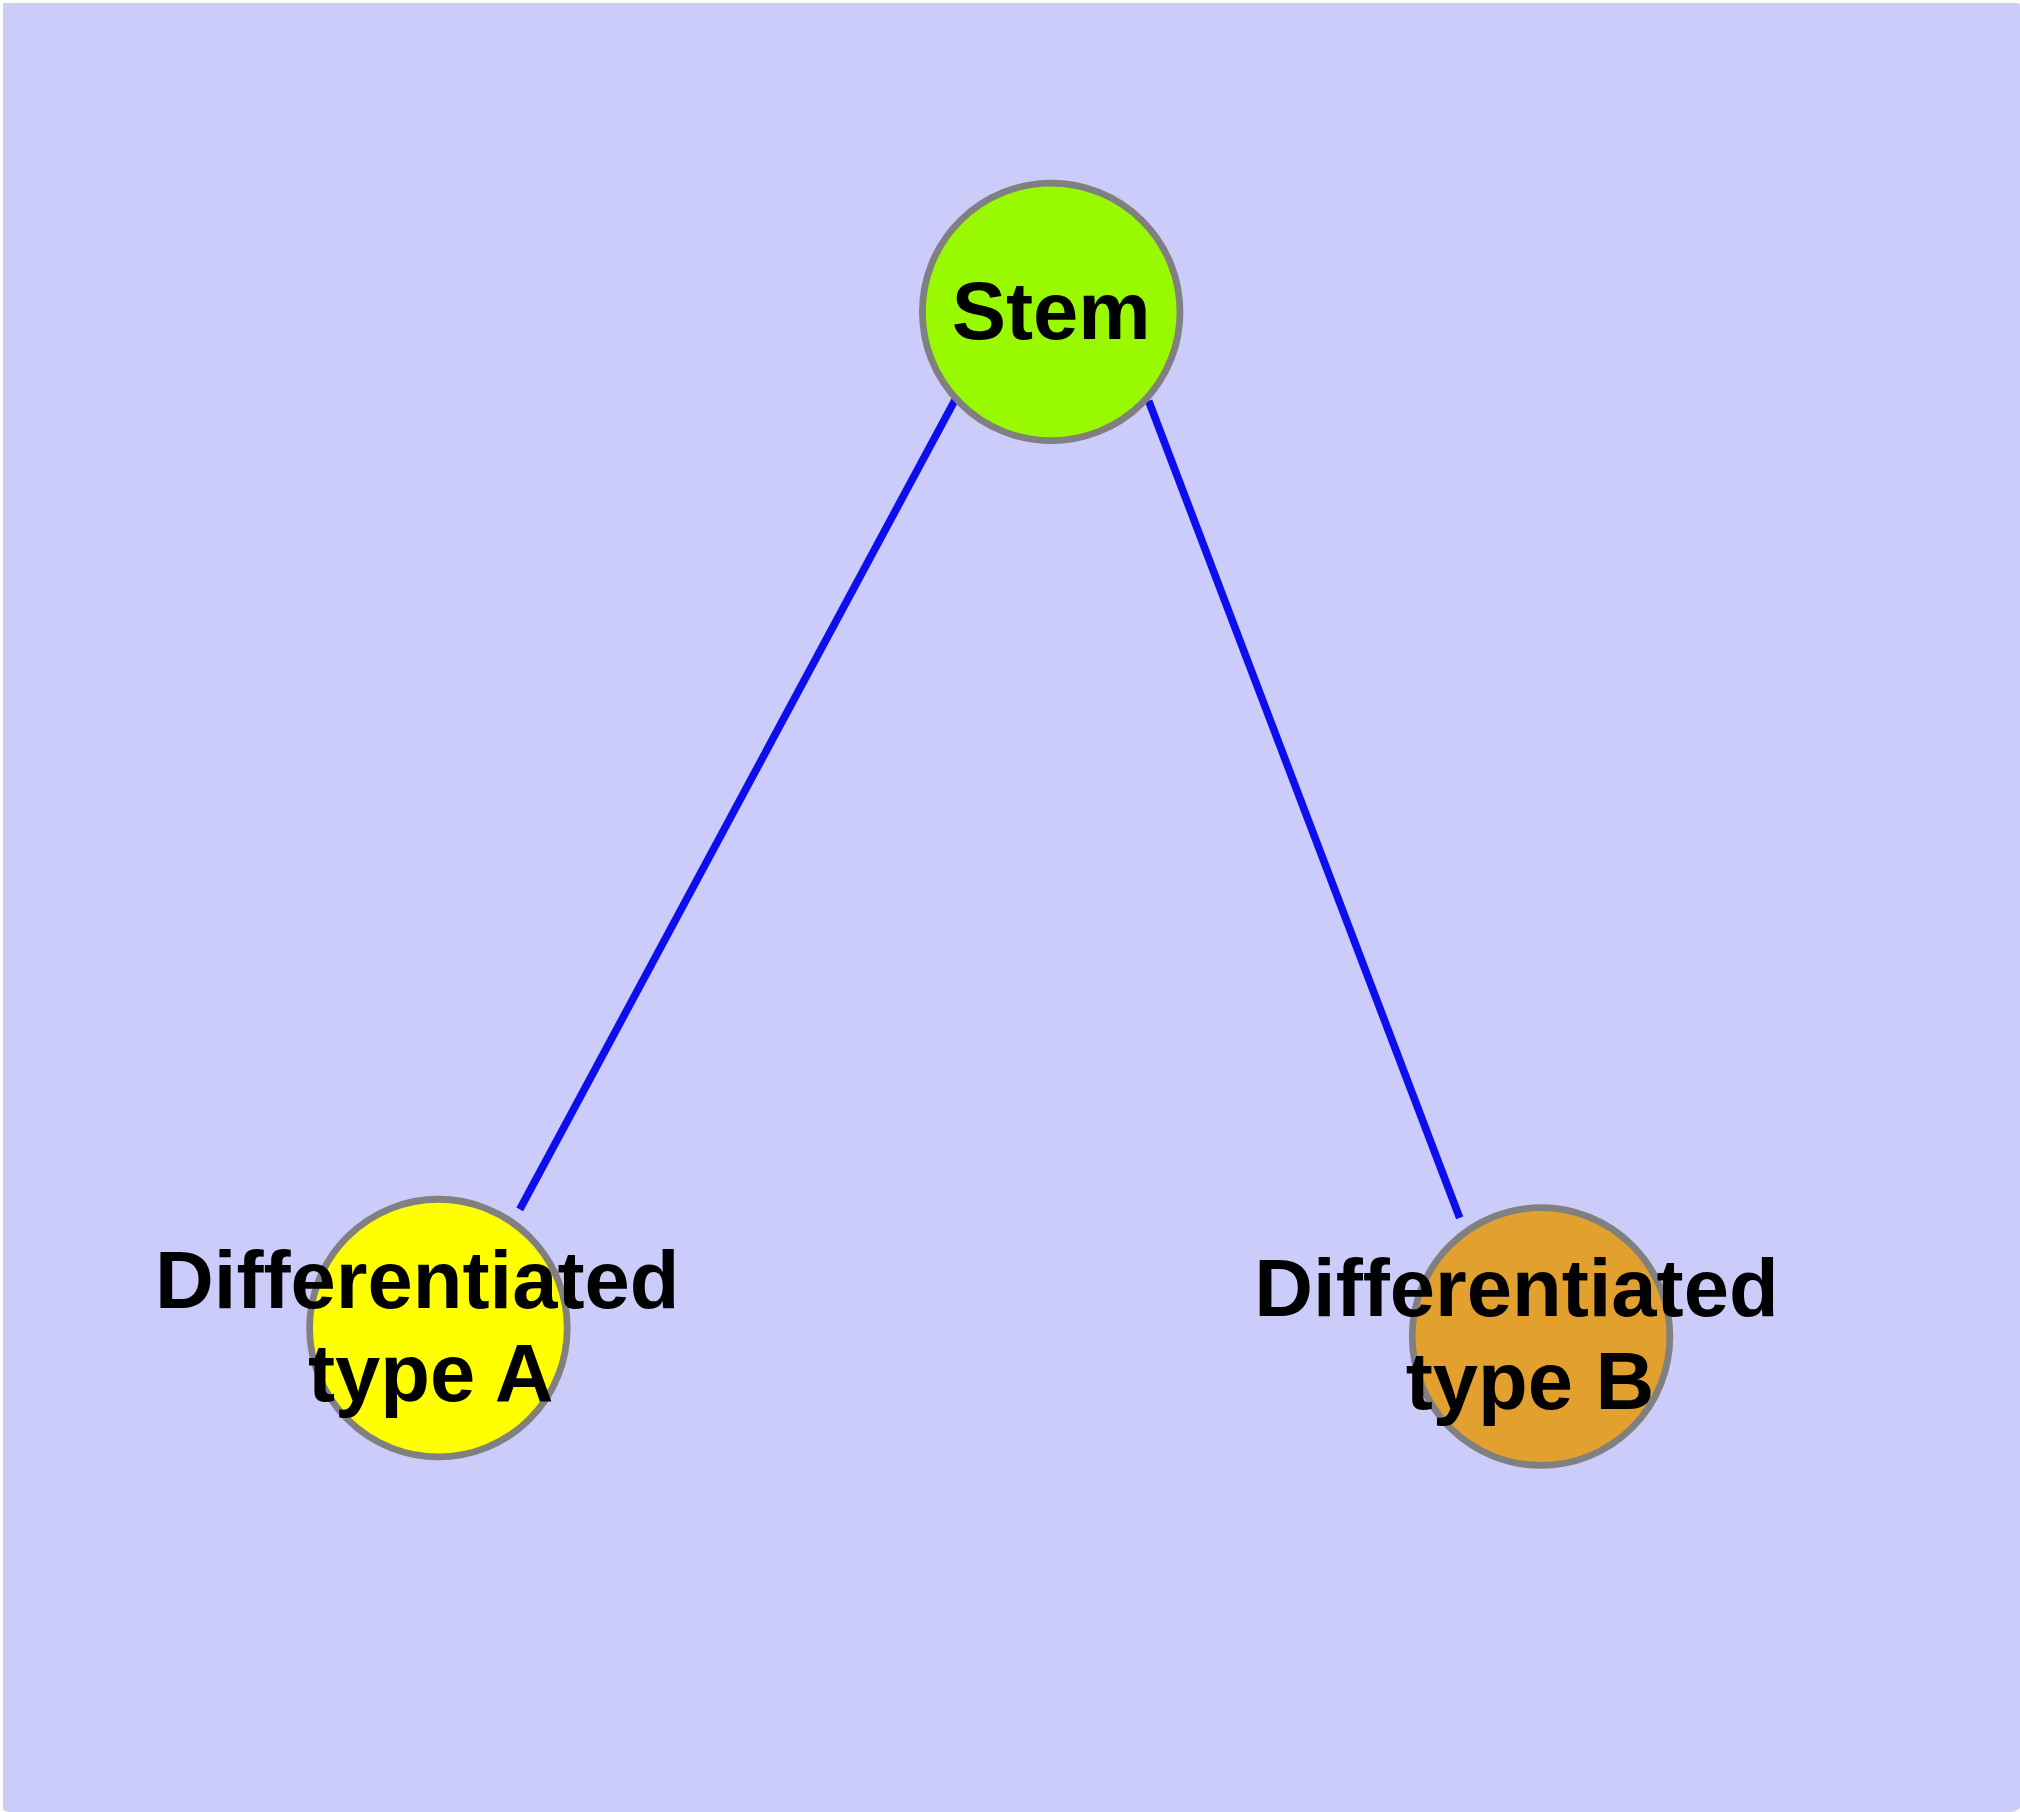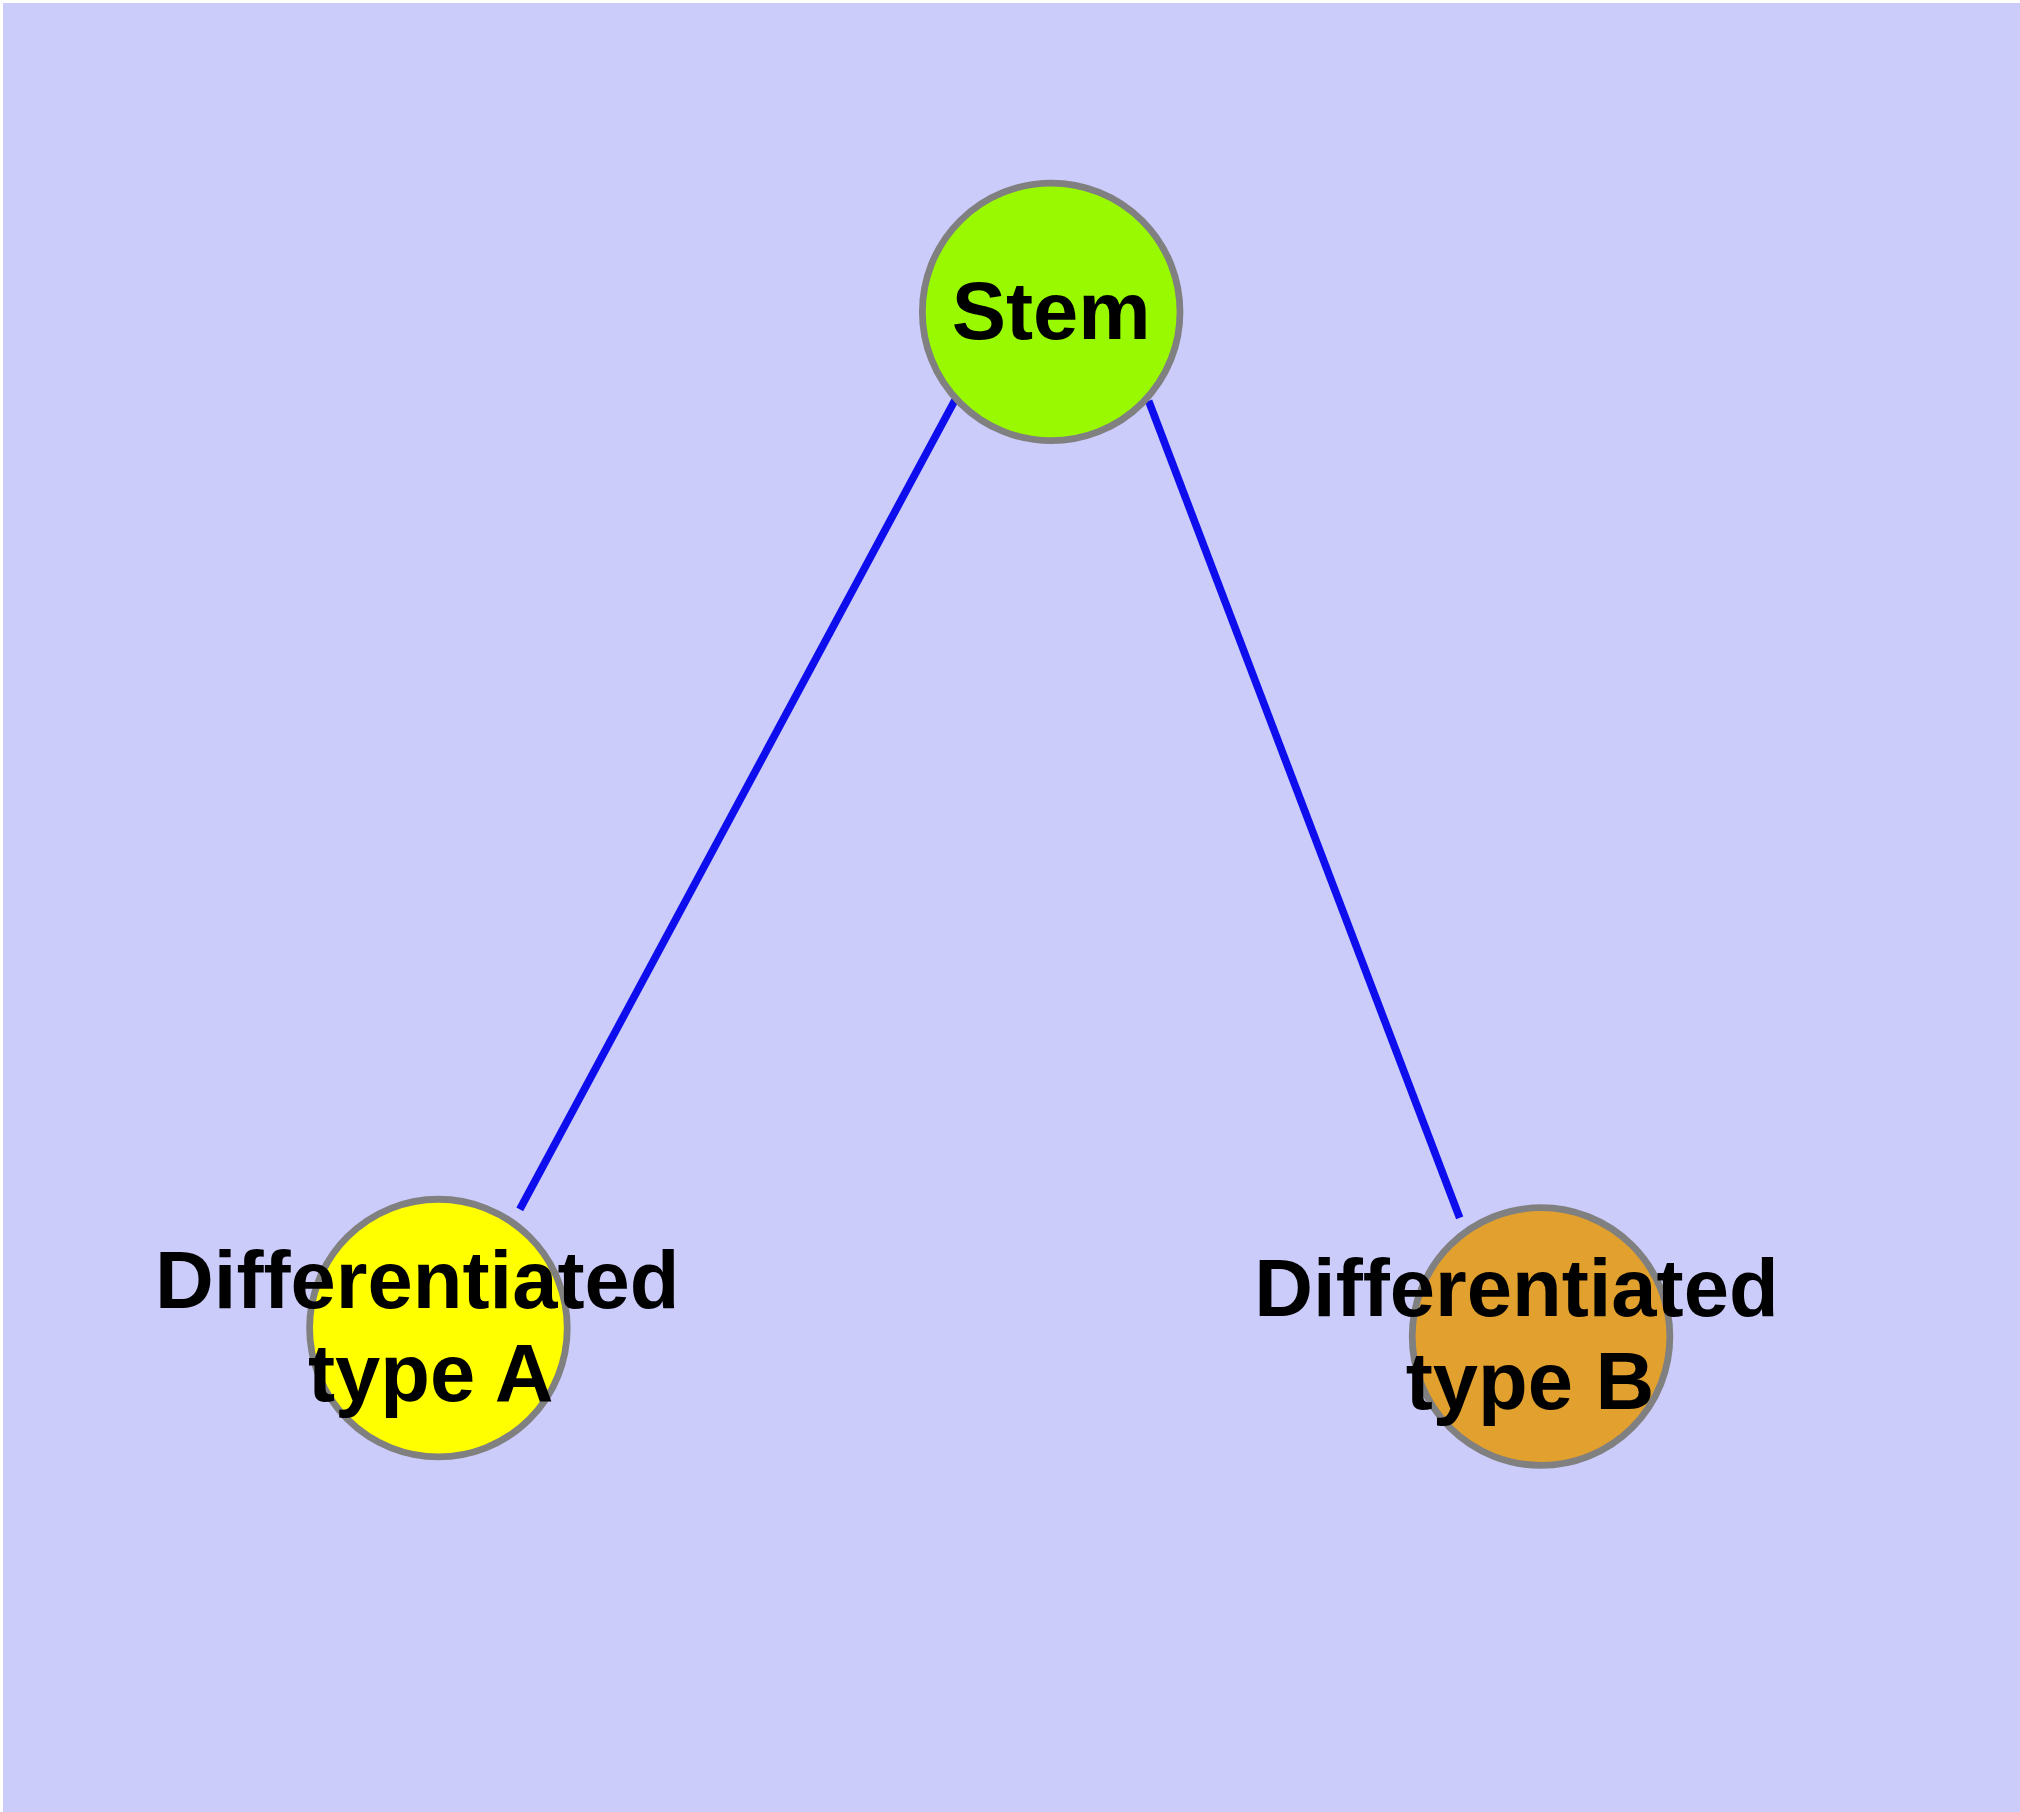--- a/index.html
+++ b/index.html
@@ -8,20 +8,21 @@
     padding: 0;
     background: #ffffff;
   }
   #canvas {
     position: relative;
     width: 2021px;
     height: 1812px;
     background: #ffffff;
     overflow: hidden;
     font-family: "Liberation Sans", sans-serif;
+    border-radius: 9px;
   }
   #plot-bg {
     position: absolute;
     left: 3.4px;
     top: 2.5px;
     width: 2017px;
     height: 1810px;
     background: #CCCCFA;
   }
   #graph-svg {

